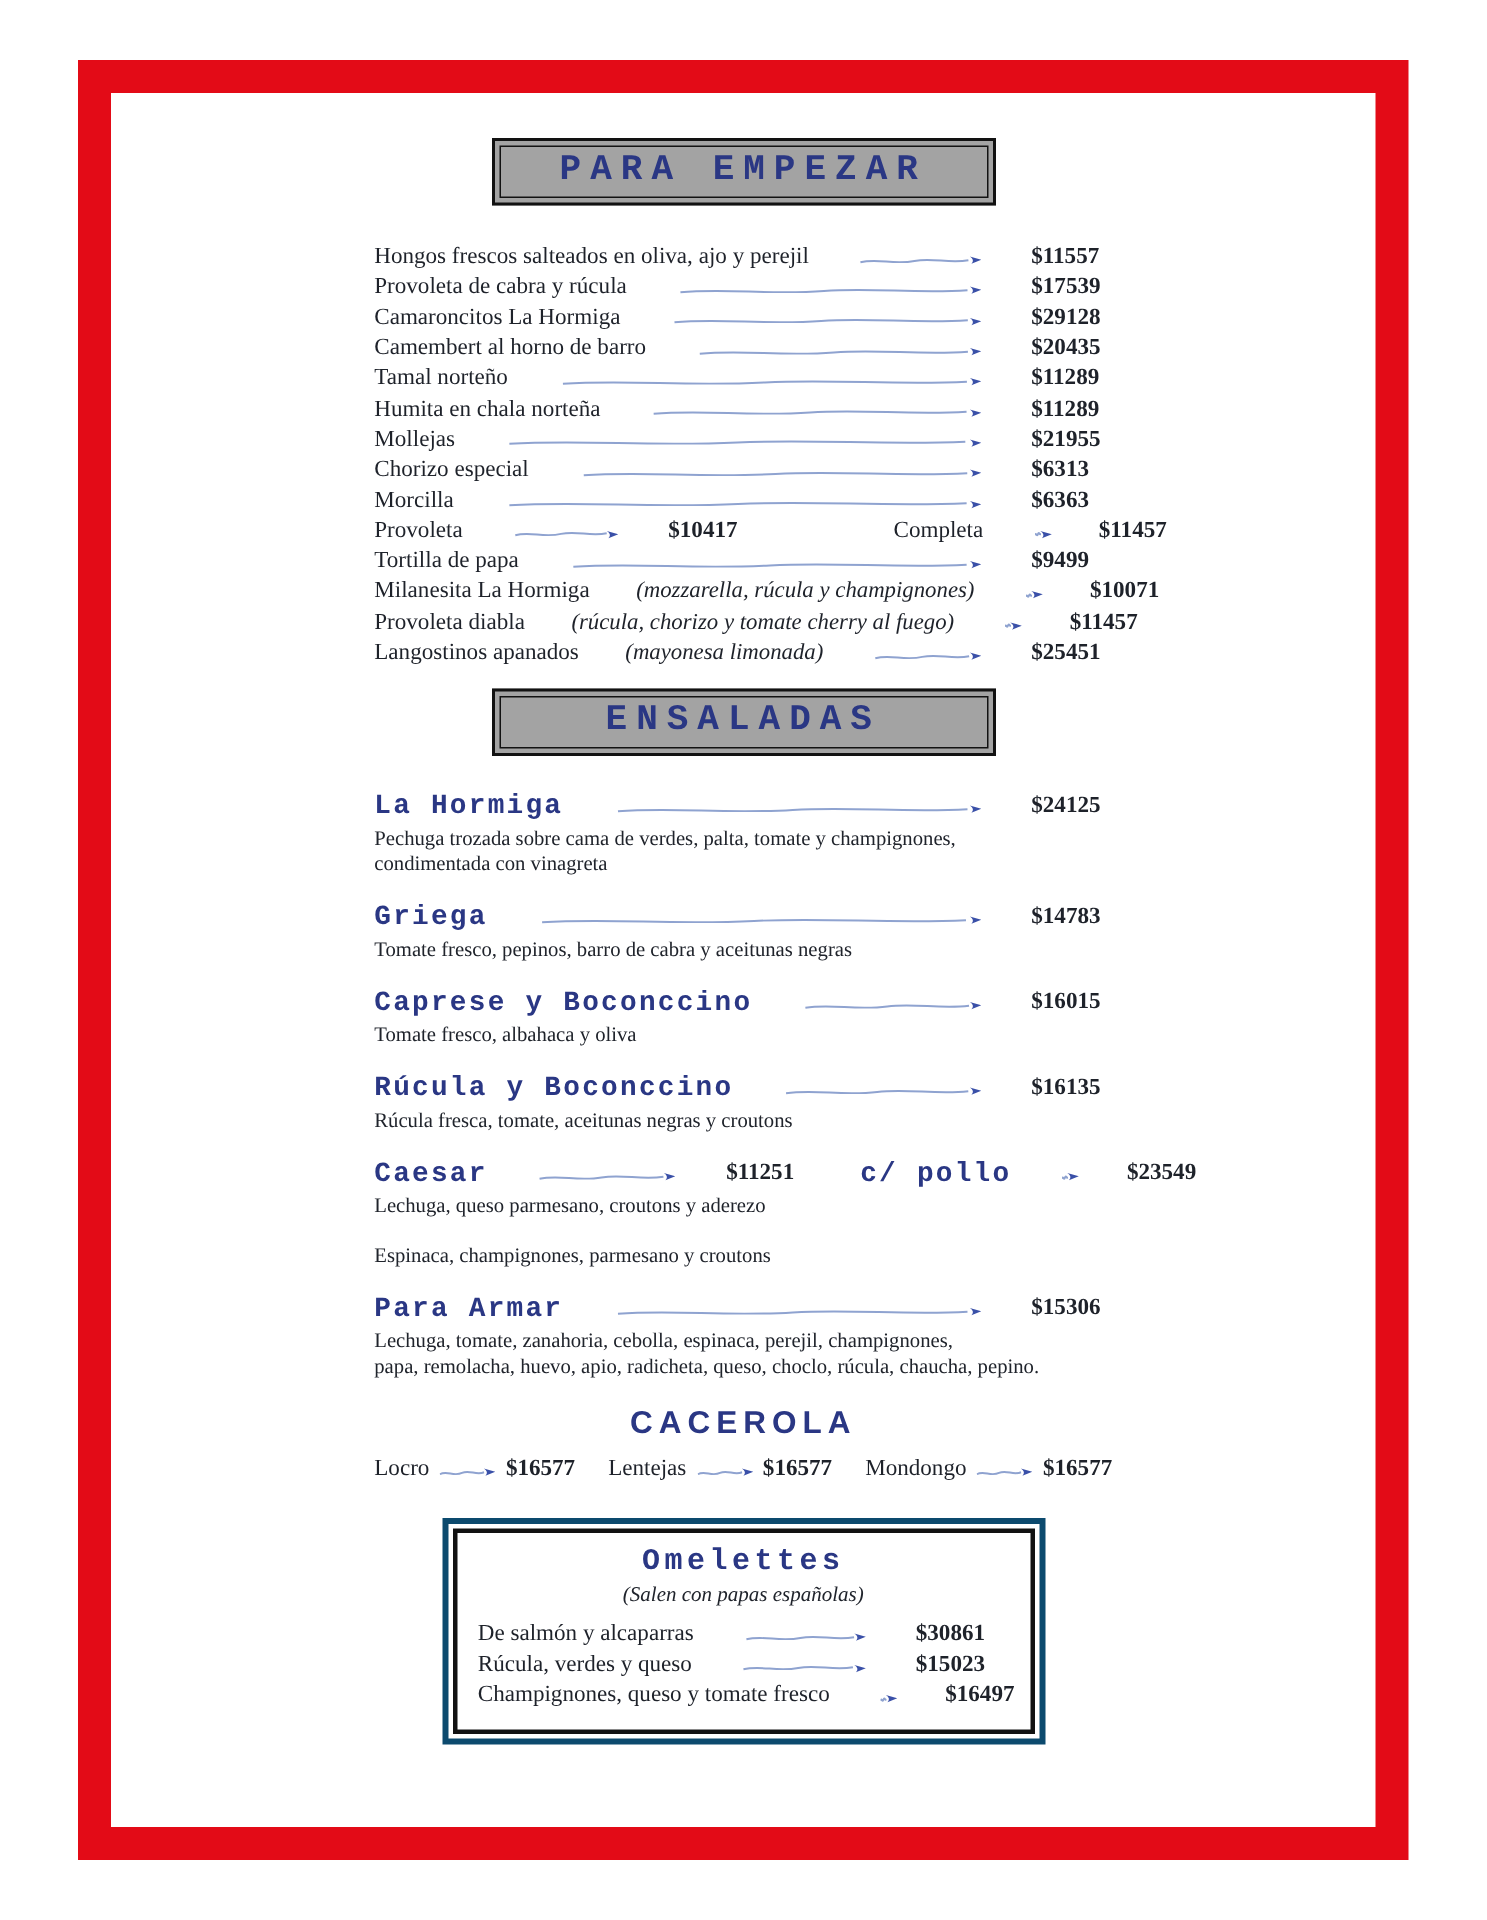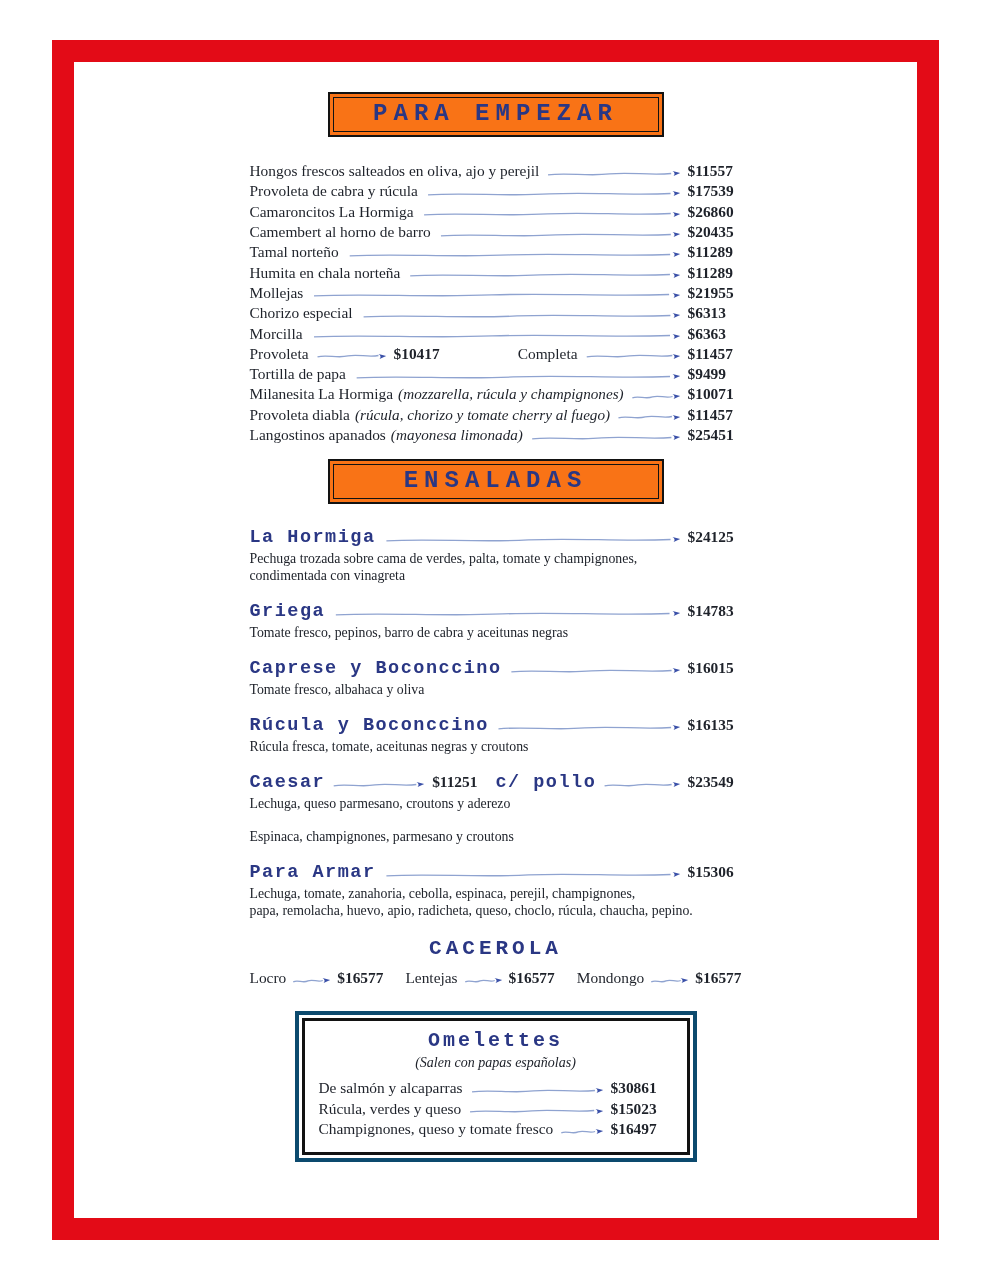--- a/index.html
+++ b/index.html
@@ -4,48 +4,48 @@
 <style>
   html,body{margin:0;padding:0;background:#ffffff;}
   .page{position:relative;width:991px;height:1280px;background:#fff;overflow:hidden;
         font-family:"Liberation Serif",serif;color:#1e222a;}
   .frame{position:absolute;left:52px;top:40px;width:887px;height:1200px;
          box-sizing:border-box;border:22px solid #e30b17;}
   .content{position:absolute;left:74px;top:62px;width:843px;height:1156px;}
   .menu{width:492px;margin:30px auto 0;}
 
   
-  .title-box{width:336px;margin:0 auto;border:2px solid #121212;padding:3px;box-sizing:border-box;background:#f97316;}
+  .title-box{width:336px;margin:0 auto;border:2px solid #121212;padding:3px;box-sizing:border-box;background:#a3a3a3;}
   .title-box-inner{border:1px solid #121212;text-align:center;padding:3px 0 4px;
         font-family:"Liberation Mono",monospace;font-weight:bold;font-size:24px;
         line-height:26px;letter-spacing:6px;color:#2a3784;}
 
   
   .rows{margin-top:24px;}
-  .row{display:flex;align-items:center;height:20.3px;}
+  .row{display:flex;align-items:center;height:20.3px;gap:26px;}
   .iname{font-size:15.4px;white-space:nowrap;}
   .inote{font-size:15.2px;font-style:italic;margin-left:5px;white-space:nowrap;}
   .price{font-weight:bold;font-size:15.4px;flex:0 0 54px;white-space:nowrap;}
   .price.pa{flex:0 0 auto;}
   .leader{flex:1 1 auto;display:flex;align-items:center;margin:4px 7px 0 8px;min-width:10px;}
   .leader .wave{flex:1;height:9px;display:block;min-width:4px;}
   .leader .tip{flex:0 0 10px;display:block;margin-left:-2px;}
   .gapL{margin-left:78px;}
 
   
   .salads{margin-top:22px;}
   .s-entry{margin-bottom:16px;}
   .s-title-row{height:22px;display:flex;align-items:center;}
   .s-title{font-family:"Liberation Mono",monospace;font-weight:bold;color:#2a3784;
            font-size:18.5px;letter-spacing:1.5px;white-space:nowrap;}
   .s-title.second{margin-left:18px;}
   .s-desc{font-size:13.8px;line-height:17px;margin-top:2px;white-space:pre-line;color:#20242c;}
 
   
-  .cac-title{text-align:center;font-family:Liberation Mono, monospace;font-weight:bold;
+  .cac-title{text-align:center;font-family:Liberation Sans, sans-serif;font-weight:bold;
              font-size:21px;letter-spacing:4px;color:#2a3784;margin-top:18px;}
   .cac-row{display:flex;justify-content:space-between;align-items:center;margin-top:8px;height:20px;}
   .cac-group{display:flex;align-items:center;}
   .cac-group .leader{flex:0 0 38px;margin:4px 6px 0 7px;}
   .cac-group .price{flex:0 0 auto;}
 
   
   .om-box{width:402px;margin:23px auto 0;border:4px solid #0c4a6e;padding:3px;box-sizing:border-box;}
   .om-inner{border:3px solid #121212;padding:8px 14px 12px;}
   .om-title{text-align:center;font-family:"Liberation Mono",monospace;font-weight:bold;
@@ -95,21 +95,21 @@
           <div class="row">
             <span class="iname">Camaroncitos La Hormiga</span>
             <span class="leader">
               <svg class="wave" viewBox="0 0 120 10" preserveAspectRatio="none">
                 <path d="M1,6.5 C20,3.5 38,8.5 60,5.5 C80,3 98,7.5 119,5" fill="none" stroke="#8fa3d0" stroke-width="1.3" vector-effect="non-scaling-stroke"></path>
               </svg>
               <svg class="tip" width="10" height="10" viewBox="0 0 10 10">
                 <path d="M1.5,3 L9.2,5.1 L2.6,7.9 C4.4,5.9 3.6,4.4 1.5,3 Z" fill="#3a50a8"></path>
               </svg>
             </span>
-            <span class="price">$26860</span>
+            <span class="price">$29128</span>
           </div>
           <div class="row">
             <span class="iname">Camembert al horno de barro</span>
             <span class="leader">
               <svg class="wave" viewBox="0 0 120 10" preserveAspectRatio="none">
                 <path d="M1,6.5 C20,3.5 38,8.5 60,5.5 C80,3 98,7.5 119,5" fill="none" stroke="#8fa3d0" stroke-width="1.3" vector-effect="non-scaling-stroke"></path>
               </svg>
               <svg class="tip" width="10" height="10" viewBox="0 0 10 10">
                 <path d="M1.5,3 L9.2,5.1 L2.6,7.9 C4.4,5.9 3.6,4.4 1.5,3 Z" fill="#3a50a8"></path>
               </svg>

